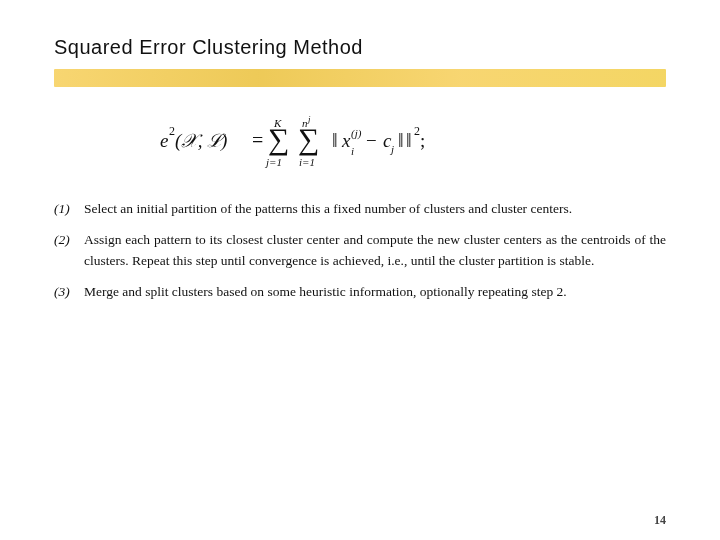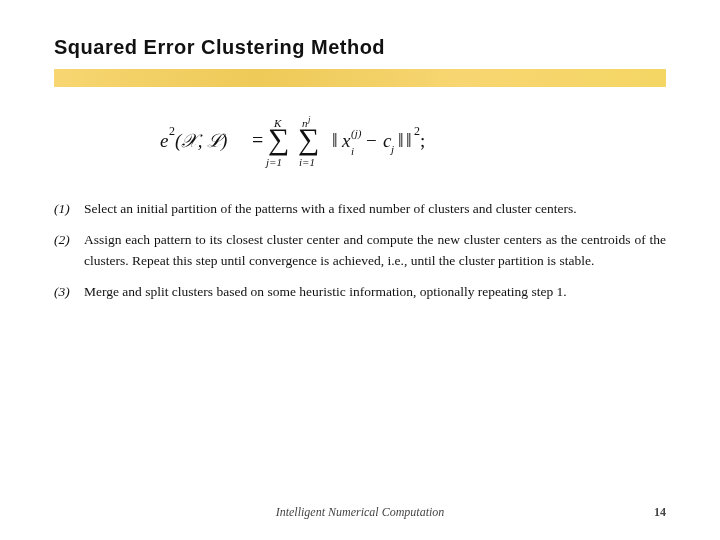--- a/index.html
+++ b/index.html
@@ -16,21 +16,21 @@
     .slide {
       width: 720px;
       height: 540px;
       background: #ffffff;
       position: relative;
       padding: 36px 54px 30px 54px;
     }
 
     .title {
       font-size: 20px;
-      font-weight: bold;
+      font-weight: normal;
       font-family: 'Arial', sans-serif;
       letter-spacing: 0.5px;
       color: #111;
       margin-bottom: 10px;
     }
 
     .highlight-bar {
       height: 18px;
       background: linear-gradient(to right, #f5c842, #e8b820, #f5c842, #f0c830);
       opacity: 0.75;
@@ -134,33 +134,32 @@
       <text x="256" y="46" font-family="Times New Roman, serif" font-size="20" fill="#111">‖</text>
       <text x="264" y="34" font-family="Times New Roman, serif" font-size="12" fill="#111">2</text>
       <text x="270" y="46" font-family="Times New Roman, serif" font-size="19" fill="#111">;</text>
     </svg>
   </div>
 
   <div class="list-block">
 
     <div class="list-item">
       <span class="list-num">(1)</span>
-      <span class="list-text">Select an initial partition of the patterns with a fixed number of clusters and cluster centers.</span>
+      <span class="list-text">Select an initial partition of the patterns this a fixed number of clusters and cluster centers.</span>
     </div>
 
     <div class="list-item">
       <span class="list-num">(2)</span>
       <span class="list-text">Assign each pattern to its closest cluster center and compute the new cluster centers as the centroids of the clusters. Repeat this step until convergence is achieved, i.e., until the cluster partition is stable.</span>
     </div>
 
     <div class="list-item">
       <span class="list-num">(3)</span>
-      <span class="list-text">Merge and split clusters based on some heuristic information, optionally repeating step 1.</span>
+      <span class="list-text">Merge and split clusters based on some heuristic information, optionally repeating step 2.</span>
     </div>
 
   </div>
 
   <div class="footer">
-    <span class="footer-title">Intelligent Numerical Computation</span>
     <span class="footer-page">14</span>
   </div>
 
 </div>
 
 </body></html>

